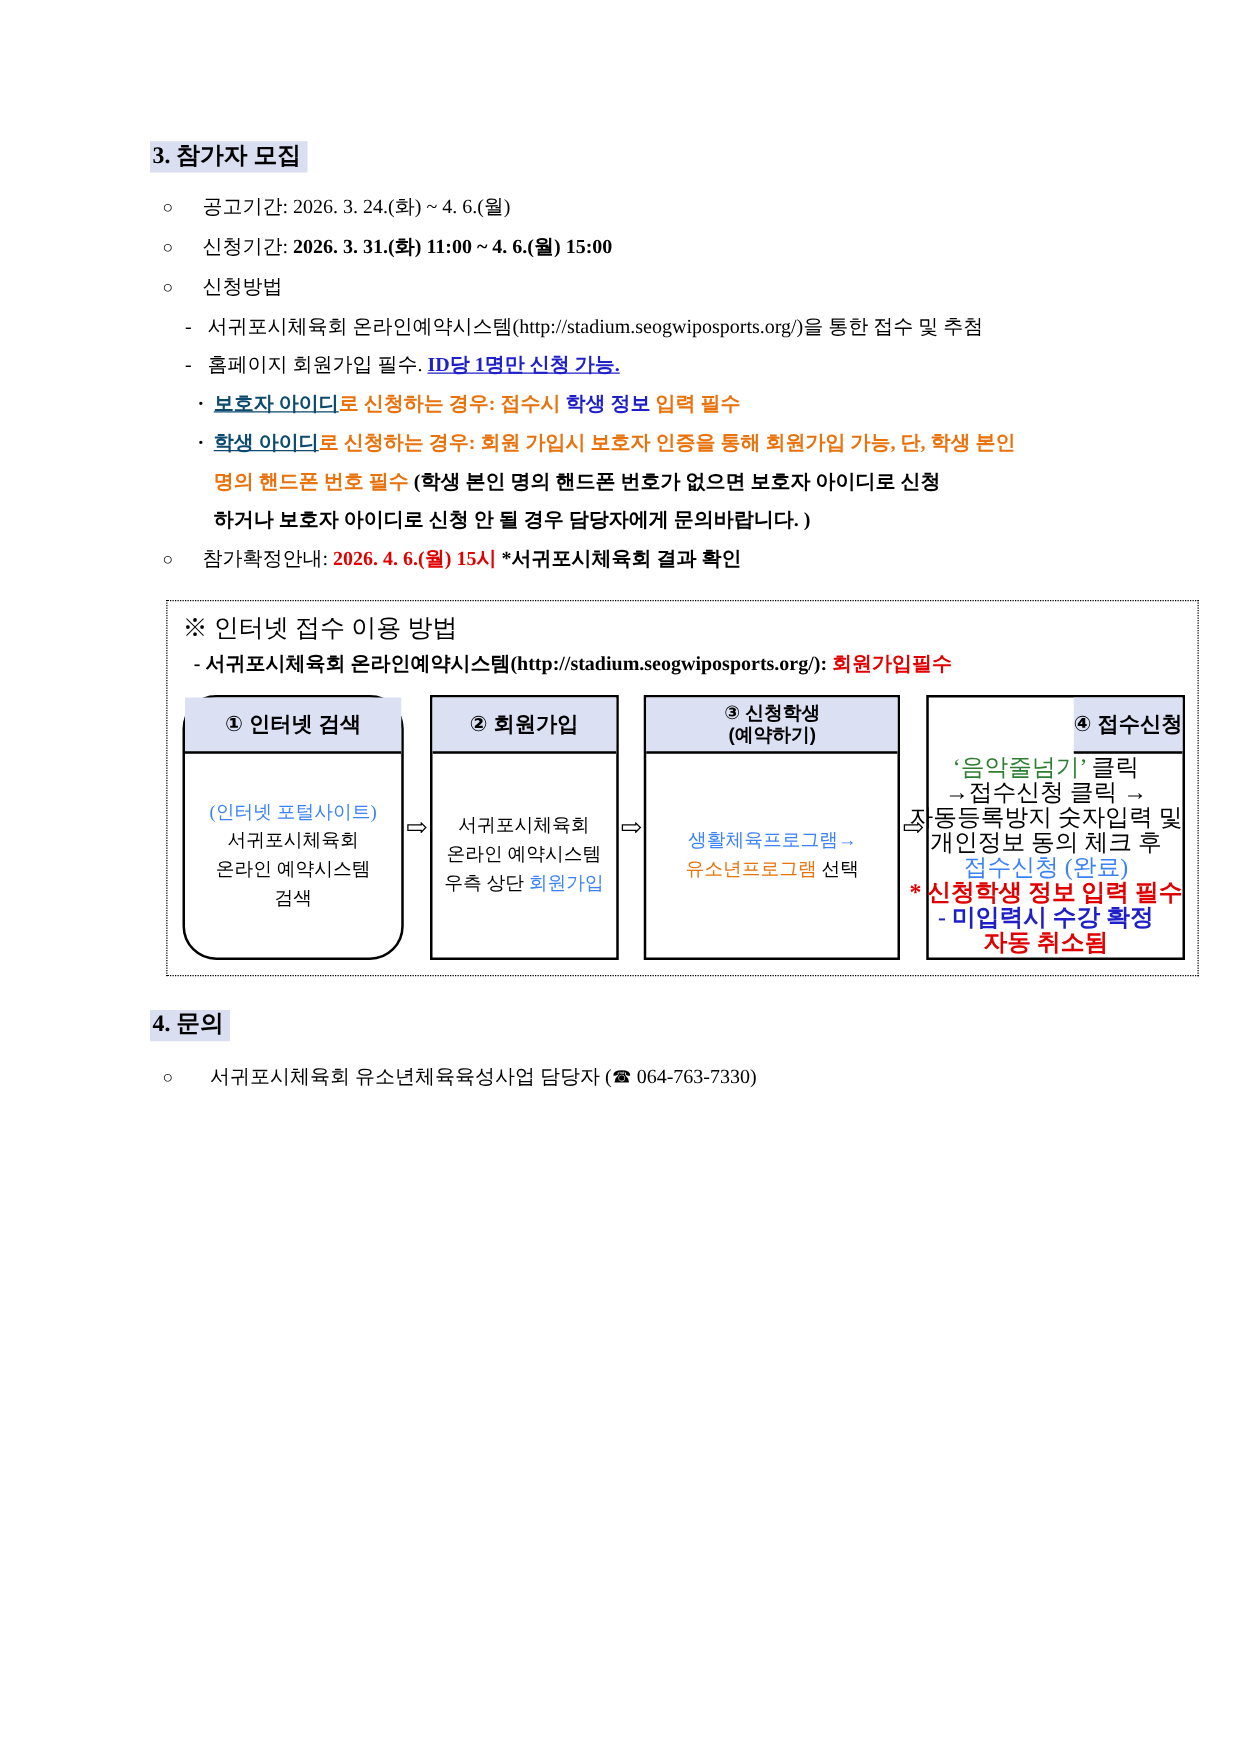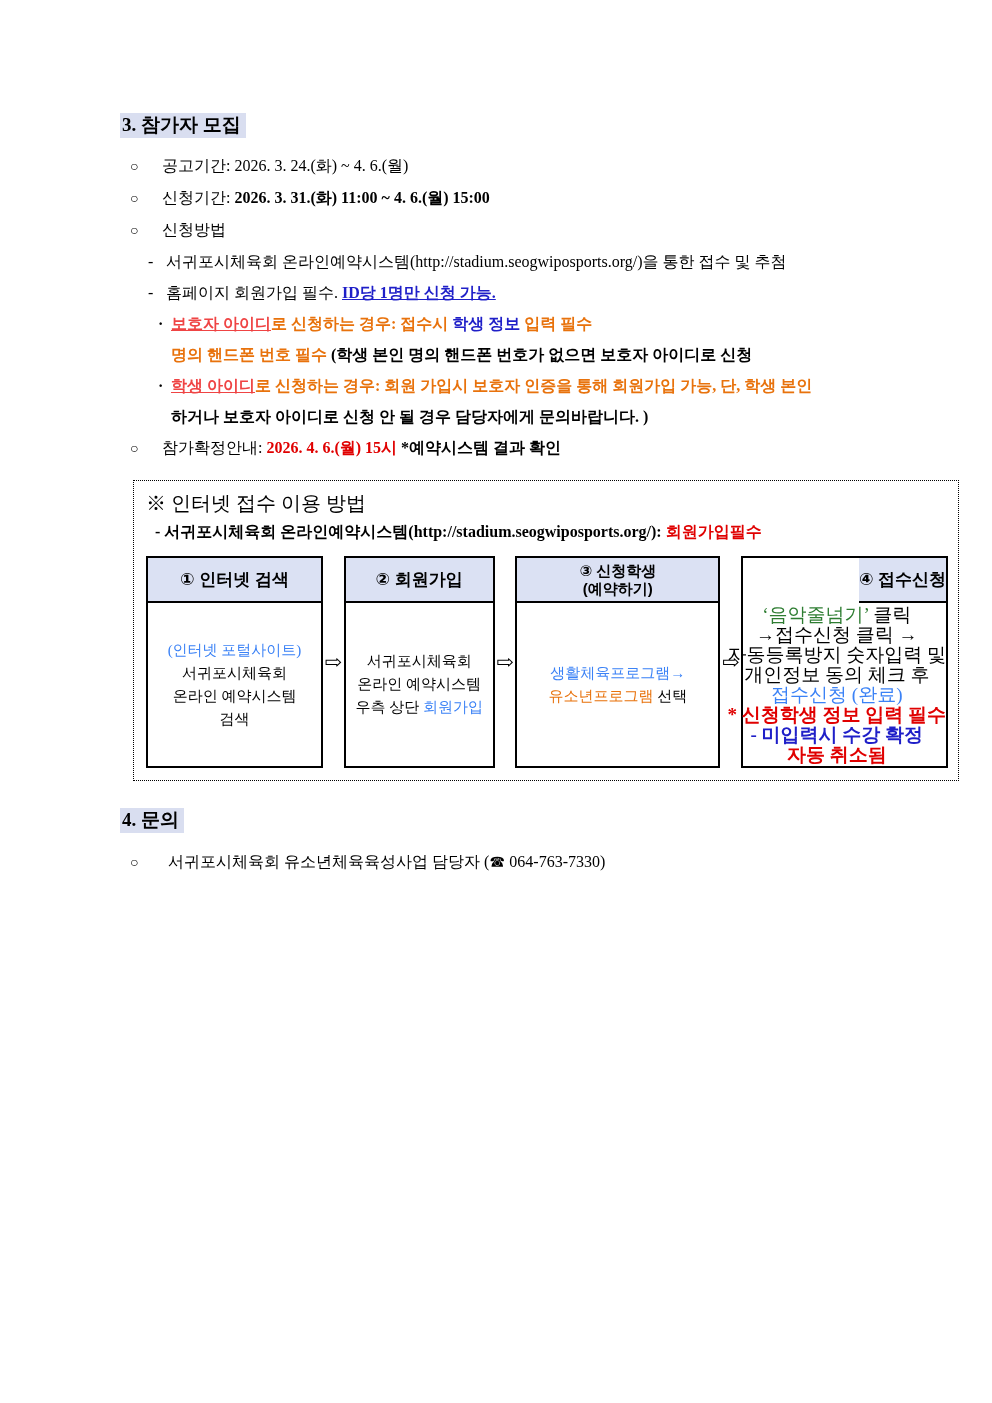--- a/index.html
+++ b/index.html
@@ -20,39 +20,39 @@
   .li-b { padding-left:10px; }
   .li-b .bullet { display:inline-block; width:32px; font-size:14px; }
   .li-d { padding-left:28px; }
   .li-d .dash { display:inline-block; width:18px; }
   .li-dot { padding-left:38px; font-weight:bold; }
   .li-dot .dot { display:inline-block; width:13px; color:#000; font-weight:bold; }
   .li-cont { padding-left:51px; font-weight:bold; }
 
   .bold { font-weight:bold; }
   .orange { color:#e8720c; }
-  .blue-id { color:#ef4444; text-decoration:underline; font-weight:bold; }
+  .blue-id { color:#0c4a6e; text-decoration:underline; font-weight:bold; }
   .blue-strong { color:#1f1fc8; font-weight:bold; }
   .blue-mid { color:#3b82f6; }
   .red-strong { color:#e00000; font-weight:bold; }
   .black { color:#000; }
   .emph-link { color:#1f1fc8; font-weight:bold; text-decoration:underline; }
 
   .infobox {
     margin-top:16px; margin-left:13px; width:826px;
     border:1px dotted #000;
     padding:9px 10px 12px 12px;
   }
   .infobox-title { font-size:20px; line-height:27px; white-space:nowrap; }
   .infobox-sub { font-size:16px; font-weight:bold; line-height:29px; padding-left:9px; white-space:nowrap; }
   .infobox-sub .sub-red { color:#e00000; }
 
   .steps { display:flex; align-items:stretch; margin-top:10px; width:100%; }
   .step { border:2px solid #000; height:212px; display:flex; flex-direction:column; background:#fff; flex:none; }
-  .step1 { width:177px; } .step2 { width:151px; } .step3 { width:205px; } .step4 { width:207px;align-items:flex-end; }
+  .step1 { width:177px;border-radius:27px; } .step2 { width:151px; } .step3 { width:205px; } .step4 { width:207px;align-items:flex-end; }
   .step-header {
     background:#dbe1f3; border-bottom:2px solid #000; height:45px; flex:none;
     display:flex; flex-direction:column; align-items:center; justify-content:center;
     font-family:"Liberation Sans","DejaVu Sans",sans-serif;
     font-weight:bold; font-size:17px; line-height:20px; text-align:center;
   }
   .step3 .step-header { font-size:15px; line-height:18px; }
   .step-body {
     flex:1; display:flex; flex-direction:column; align-items:center; justify-content:center;
     text-align:center; font-size:15px; line-height:23px; white-space:nowrap;
@@ -92,34 +92,34 @@
       </div>
 
       <div class="line li-d">
         <span class="dash">-</span><span>홈페이지 회원가입 필수. </span><span class="emph-link">ID당 1명만 신청 가능.</span>
       </div>
 
       <div class="line li-dot">
         <span class="dot">·</span><span class="blue-id">보호자 아이디</span><span class="orange">로 신청하는 경우: 접수시 </span><span class="blue-strong">학생 정보</span><span class="orange"> 입력 필수</span>
       </div>
 
+      <div class="line li-dot">
+        <span class="dot">·</span><span class="blue-id">학생 아이디</span><span class="orange">로 신청하는 경우: 회원 가입시 보호자 인증을 통해 회원가입 가능, 단, 학생 본인</span>
+      </div>
+
       <div class="line li-cont">
         <span class="orange">명의 핸드폰 번호 필수 </span><span class="black">(학생 본인 명의 핸드폰 번호가 없으면 보호자 아이디로 신청</span>
-      </div>
-
-      <div class="line li-dot">
-        <span class="dot">·</span><span class="blue-id">학생 아이디</span><span class="orange">로 신청하는 경우: 회원 가입시 보호자 인증을 통해 회원가입 가능, 단, 학생 본인</span>
       </div>
 
       <div class="line li-cont">
         <span class="black">하거나 보호자 아이디로 신청 안 될 경우 담당자에게 문의바랍니다. )</span>
       </div>
 
       <div class="line li-b">
-        <span class="bullet">○</span><span>참가확정안내: </span><span class="red-strong">2026. 4. 6.(월) 15시</span><span class="bold"> *예약시스템 결과 확인</span>
+        <span class="bullet">○</span><span>참가확정안내: </span><span class="red-strong">2026. 4. 6.(월) 15시</span><span class="bold"> *서귀포시체육회 결과 확인</span>
       </div>
     </div>
 
     <div class="infobox">
       <div class="infobox-title">※ 인터넷 접수 이용 방법</div>
       <div class="infobox-sub">
         <span>- 서귀포시체육회 온라인예약시스템(http://stadium.seogwiposports.org/): </span><span class="sub-red">회원가입필수</span>
       </div>
 
       <div class="steps">

